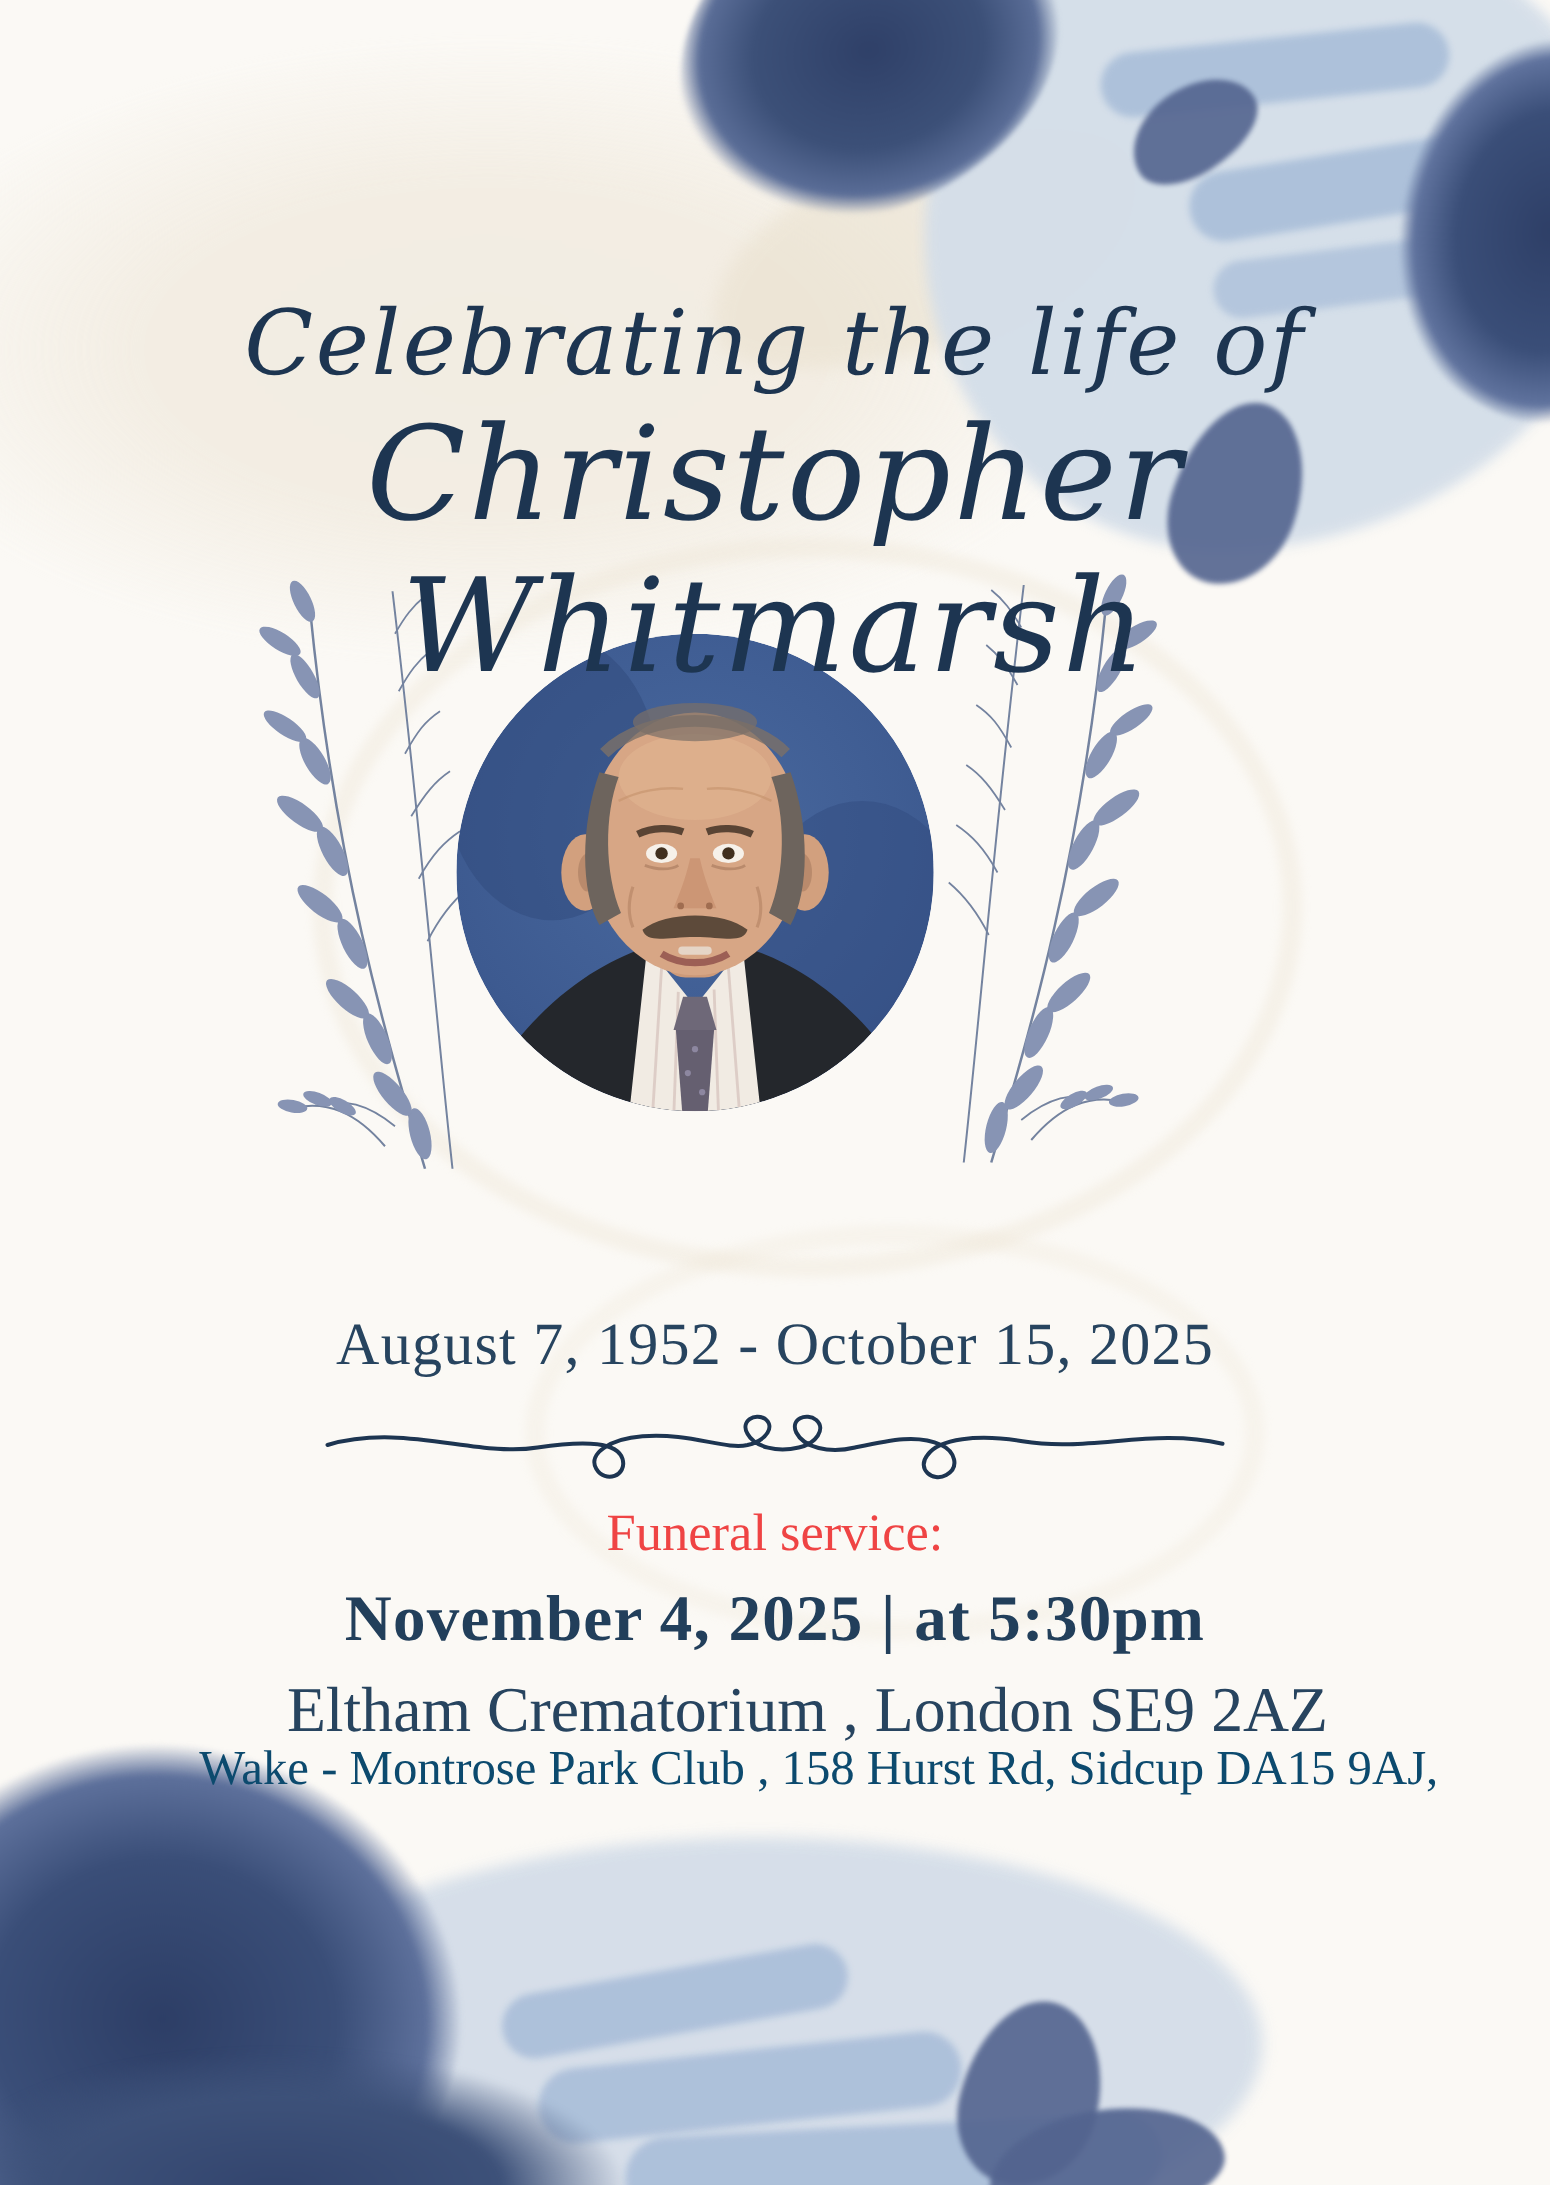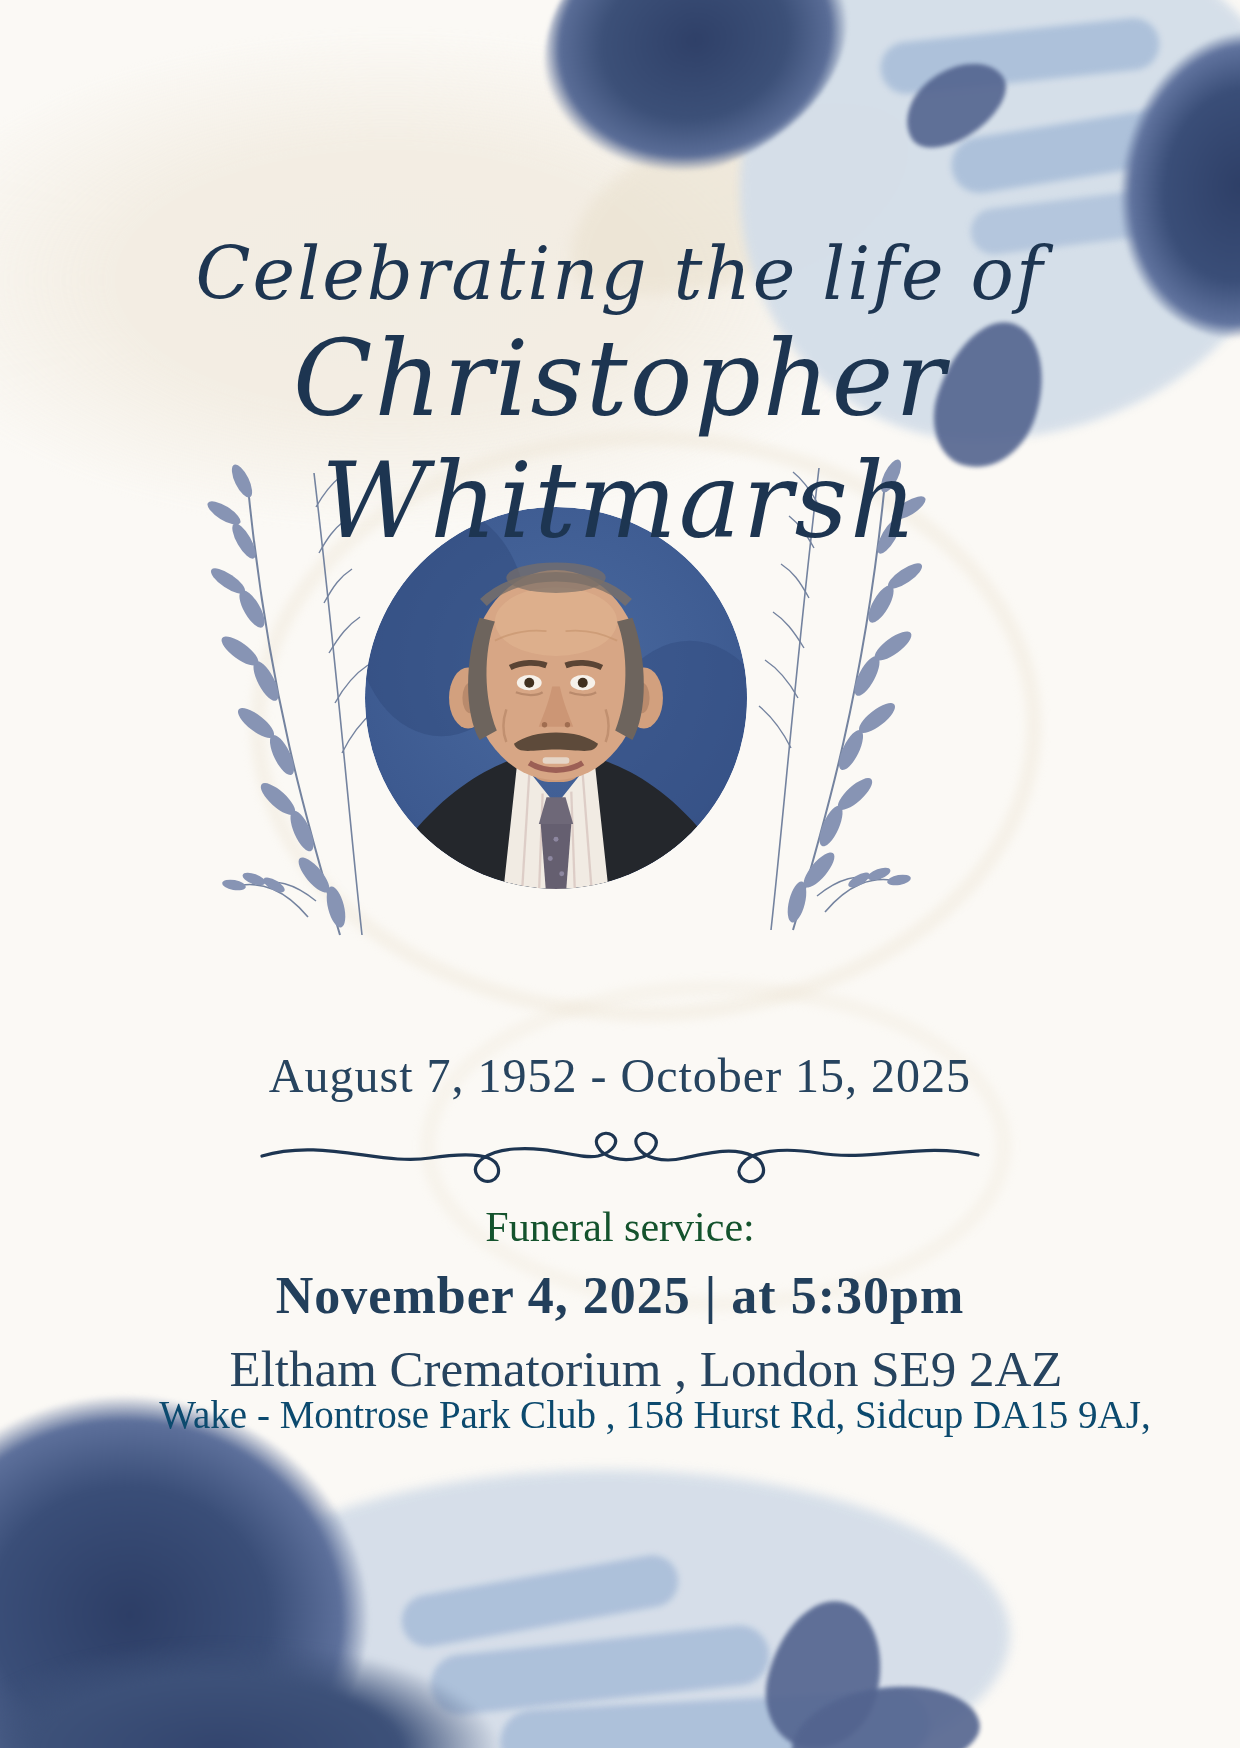--- a/index.html
+++ b/index.html
@@ -82,21 +82,21 @@
   
   .center-text{position:absolute;left:0;width:1240px;text-align:center;}
   .script{
     font-family:"DejaVu Serif", serif;
     font-style:italic;
     color:#1d3551;
   }
   .eyebrow{top:232px;font-size:72px;letter-spacing:2px;}
   .name{top:318px;font-size:104px;letter-spacing:2px;}
   .dates{top:1048px;font-size:48px;color:#27445f;letter-spacing:1px;font-family:Liberation Serif, serif;}
-  .service-label{top:1203px;font-size:42px;color:#14532d;}
+  .service-label{top:1203px;font-size:42px;color:#ef4444;}
   .service-datetime{top:1266px;font-size:52px;font-weight:600;color:#223f5b;letter-spacing:1px;}
   .venue{top:1340px;font-size:51px;color:#27445f;padding-left:26px;}
   .wake{top:1392px;font-size:39px;color:#0c4a6e;padding-left:35px;}
   .divider{left:258px;top:1122px;}
 </style>
 </head>
 <body>
 
 <div class="card">
 

